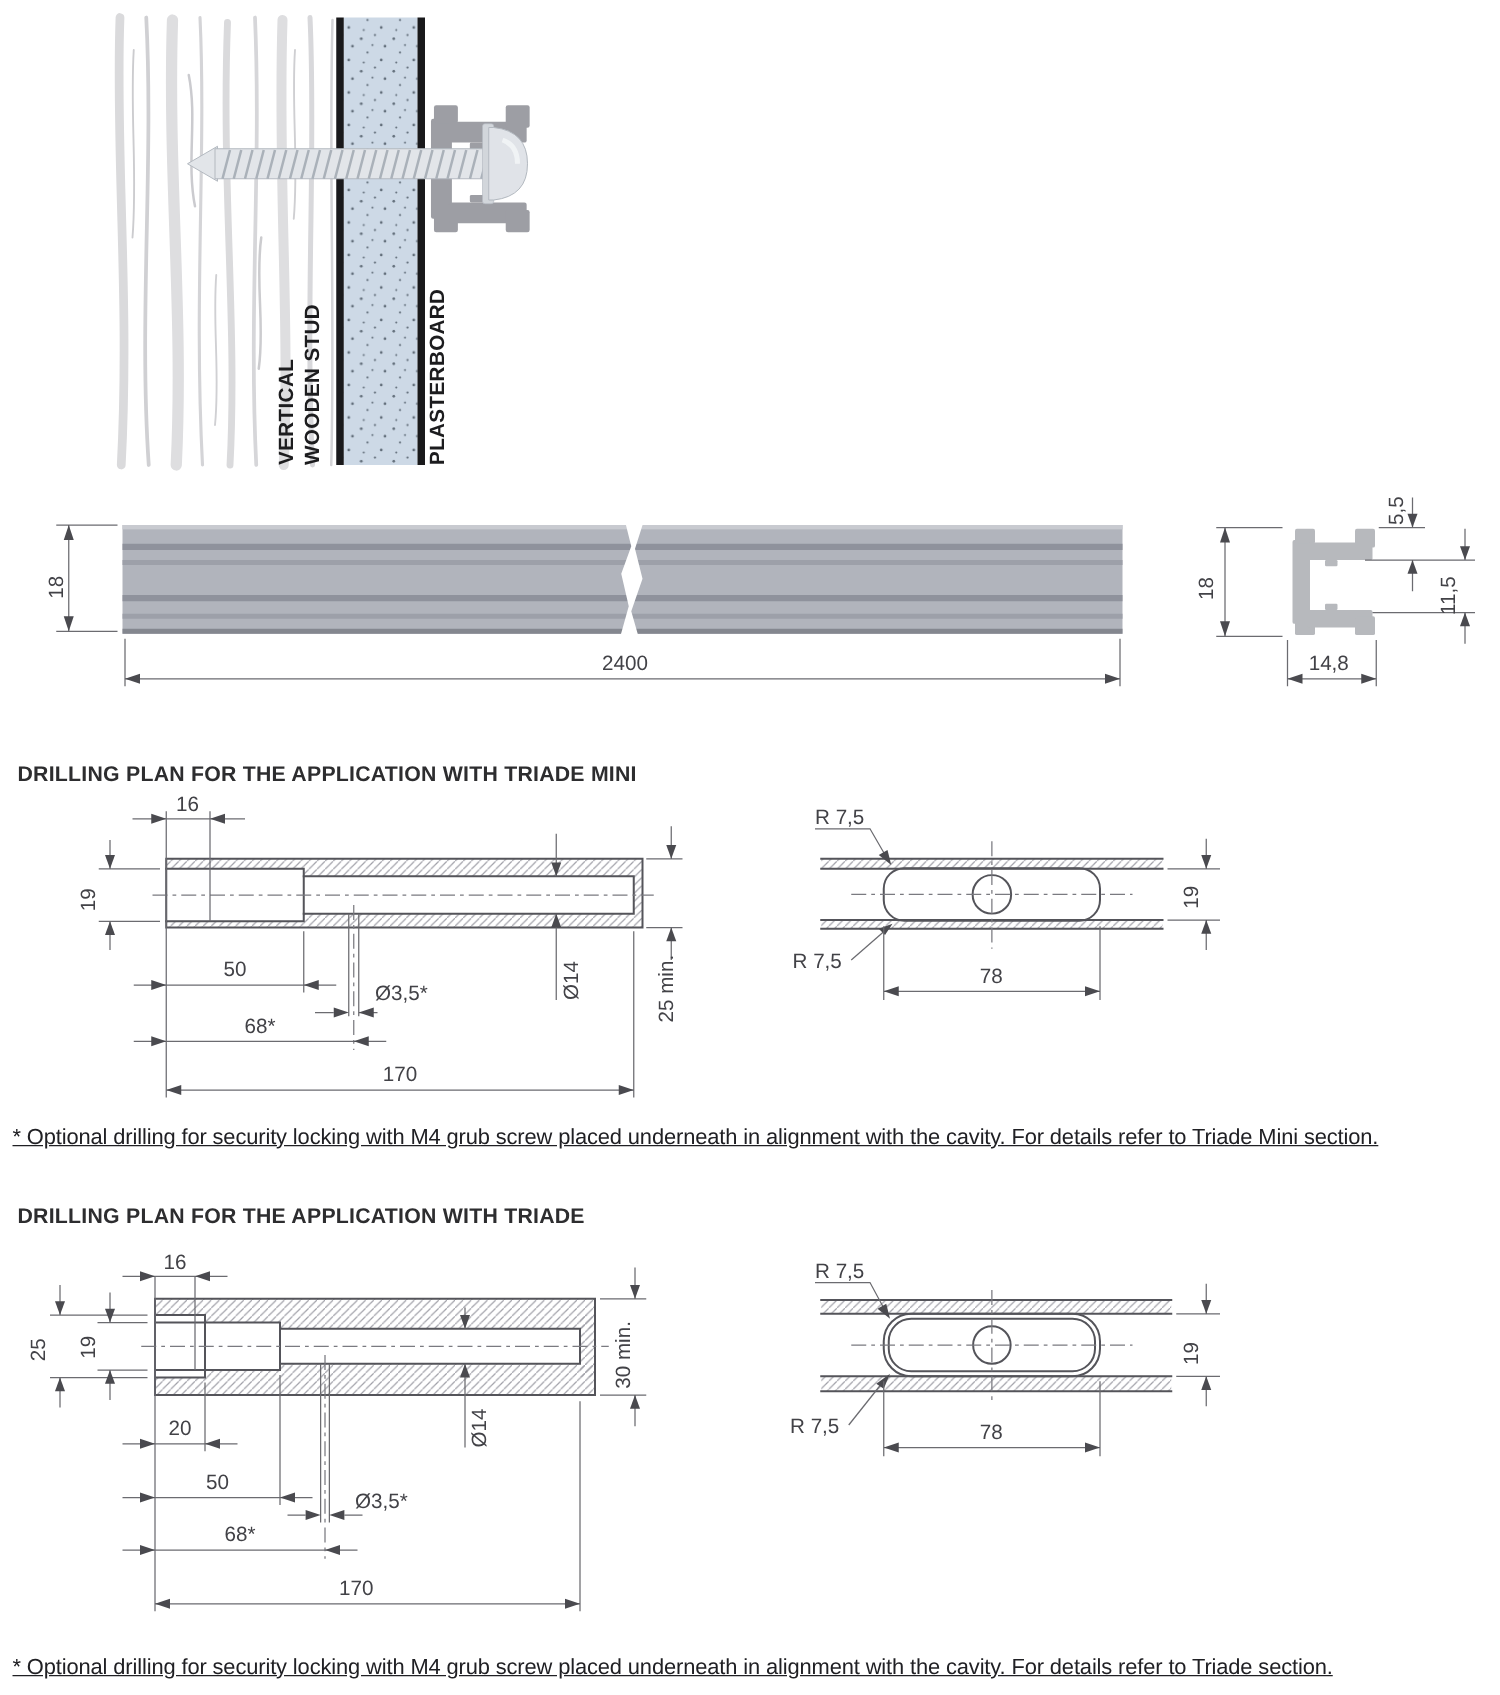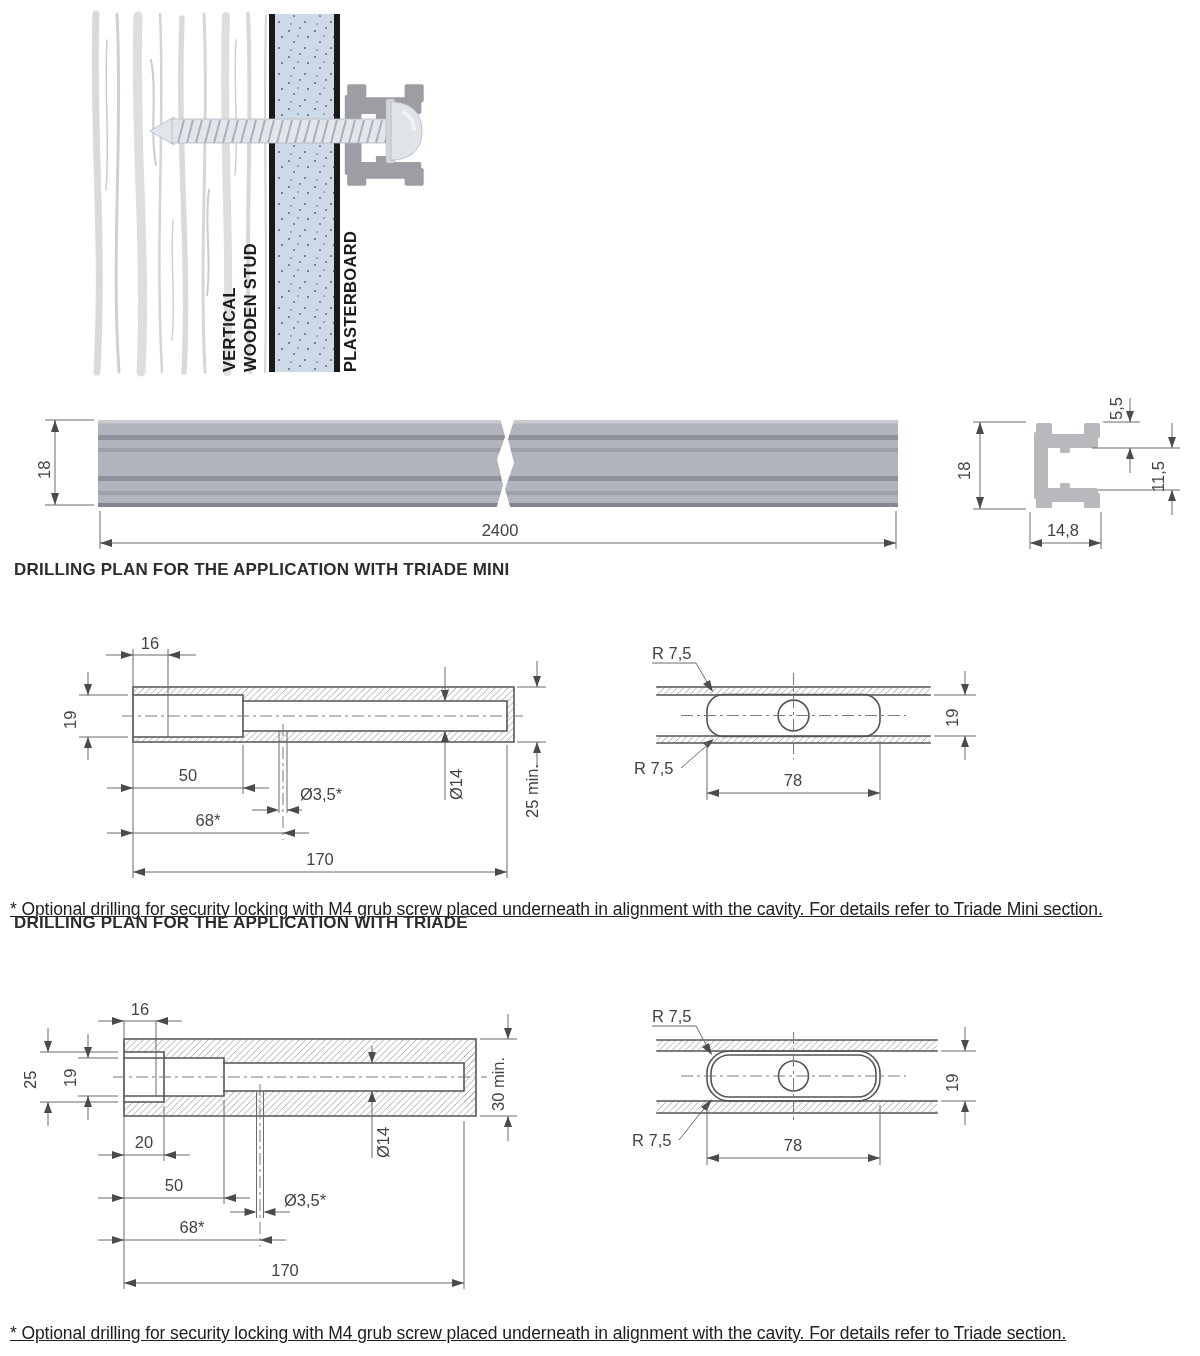--- a/index.html
+++ b/index.html
@@ -130,21 +130,21 @@
     <path class="thin" d="M1030,512 V549 M1101,512 V549 M1030,543 H1101"></path>
     <polygon class="ah" points="1030,543 1042,539 1042,547"></polygon>
     <polygon class="ah" points="1101,543 1089,539 1089,547"></polygon>
   </g>
   <text class="dt" transform="translate(970,480) rotate(-90)">18</text>
   <text class="dt" transform="translate(1122,420) rotate(-90)">5,5</text>
   <text class="dt" transform="translate(1164,492) rotate(-90)">11,5</text>
   <text class="dt" x="1063" y="536" text-anchor="middle">14,8</text>
 </svg>
 
-<div class="heading" style="left:14px;top:560px;">DRILLING PLAN FOR THE APPLICATION WITH TRIADE MINI</div>
+<div class="heading" style="left:14px;top:610px;">DRILLING PLAN FOR THE APPLICATION WITH TRIADE MINI</div>
 
 <svg style="left:55px;top:635px;width:510px;height:250px" viewBox="55 635 510 250">
   <defs>
     <pattern id="hA" width="6.5" height="6.5" patternUnits="userSpaceOnUse">
       <path d="M0,6.5 L6.5,0" stroke="#a0a0a8" stroke-width="0.9"></path>
     </pattern>
   </defs>
   <g fill="url(#hA)">
     <rect x="133" y="687" width="110" height="8"></rect>
     <rect x="243" y="687" width="264" height="14"></rect>
@@ -225,21 +225,21 @@
     <polygon class="ah" points="965,736 961,747 969,747"></polygon>
   </g>
   <text class="dt" x="652" y="659">R 7,5</text>
   <text class="dt" x="634" y="774">R 7,5</text>
   <text class="dt" x="793" y="786" text-anchor="middle">78</text>
   <text class="dt" transform="translate(958,727) rotate(-90)">19</text>
 </svg>
 
 <div class="footnote" style="left:10px;top:899px;">* Optional drilling for security locking with M4 grub screw placed underneath in alignment with the cavity. For details refer to Triade Mini section.</div>
 
-<div class="heading" style="left:14px;top:913px;">DRILLING PLAN FOR THE APPLICATION WITH TRIADE</div>
+<div class="heading" style="left:14px;top:963px;">DRILLING PLAN FOR THE APPLICATION WITH TRIADE</div>
 
 <svg style="left:28px;top:1000px;width:562px;height:300px" viewBox="28 1000 562 300">
   <defs>
     <pattern id="hC" width="6.5" height="6.5" patternUnits="userSpaceOnUse">
       <path d="M0,6.5 L6.5,0" stroke="#a0a0a8" stroke-width="0.9"></path>
     </pattern>
   </defs>
   <g fill="url(#hC)">
     <rect x="124" y="1039" width="352" height="13"></rect>
     <rect x="164" y="1052" width="312" height="6"></rect>

